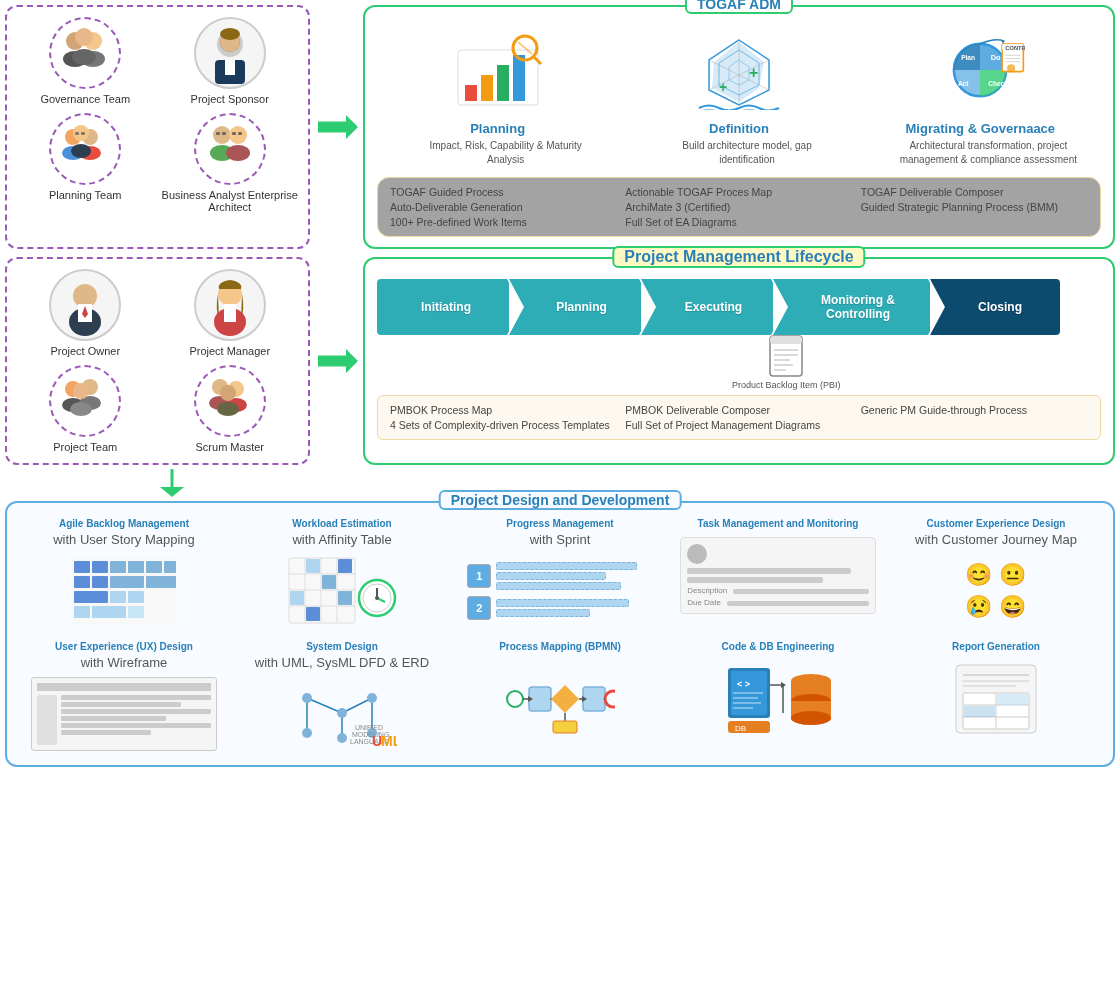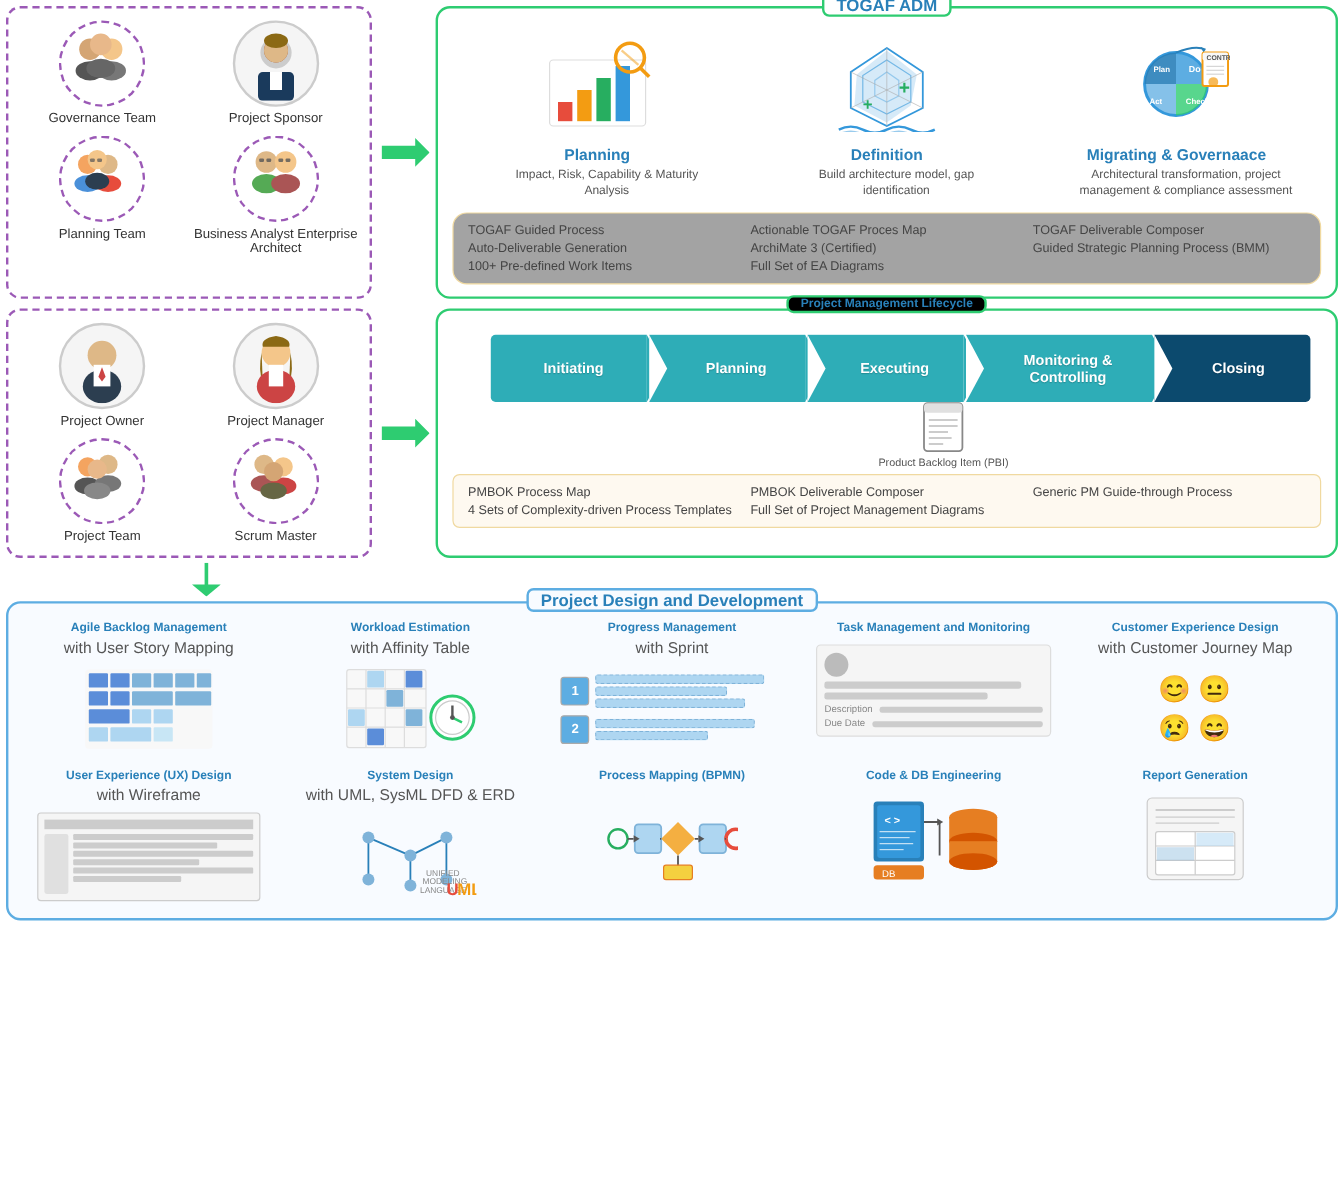--- a/index.html
+++ b/index.html
@@ -168,23 +168,23 @@
       border-radius: 12px;
       padding: 10px 12px;
       position: relative;
     }
 
     .pm-title {
       position: absolute;
       top: -13px;
       left: 50%;
       transform: translateX(-50%);
-      background: #000000;
+      background: #fef9c3;
       padding: 0 10px;
-      font-size: 10px;
+      font-size: 16px;
       font-weight: bold;
       color: #2980b9;
       border: 2px solid #2ecc71;
       border-radius: 6px;
       white-space: nowrap;
     }
 
     
     .lifecycle-arrows {
       display: flex;
@@ -232,21 +232,20 @@
       border-bottom: 28px solid transparent;
       border-left: 15px solid #fff;
       z-index: 2;
     }
 
     .la-initiating {
       background: #2eadb7;
       width: 130px;
       padding-left: 8px;
       border-radius: 4px 0 0 4px;
-      margin-left: 32px;
     }
     .la-initiating::before { display: none; }
     .la-initiating::after { border-left-color: #2eadb7; }
 
     .la-planning {
       background: #2eadb7;
       width: 130px;
       padding-left: 15px;
     }
     .la-planning::before { border-left-color: #fff; }

